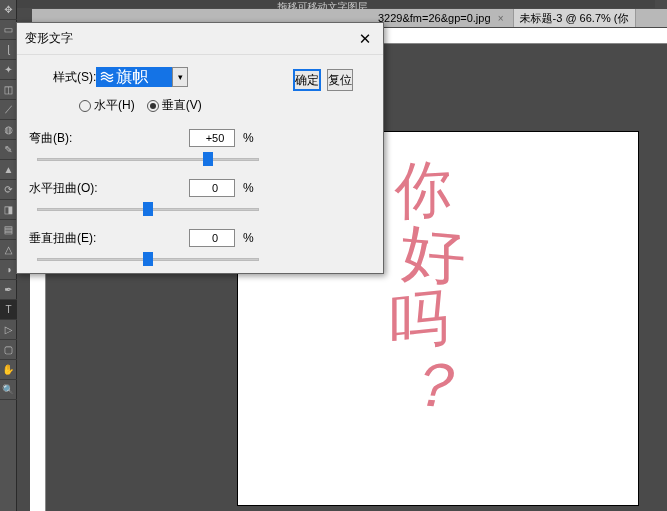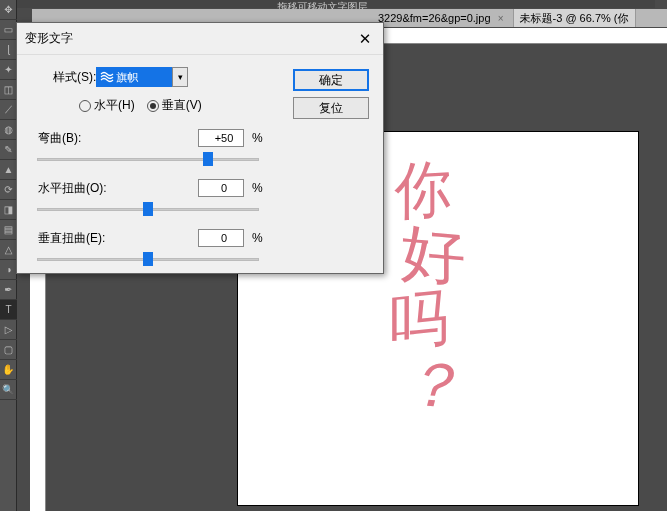--- a/index.html
+++ b/index.html
@@ -25,39 +25,39 @@
 .wc1 { transform: translateX(-4px) skewY(-3deg) scaleX(0.92); }
 .wc2 { transform: translateX(6px) skewY(5deg) scaleX(1.05); }
 .wc3 { transform: translateX(-8px) skewY(-6deg) scaleX(0.95); }
 .wc4 { transform: translateX(4px) skewY(4deg) scaleX(1.02); font-style: italic; }
 
 .dialog { position: absolute; top: 22px; left: 16px; width: 368px; height: 252px; background: #f0f0f0; border: 1px solid #666; box-shadow: 2px 2px 6px rgba(0,0,0,0.4); }
 .dialog-title { height: 32px; display: flex; align-items: center; justify-content: space-between; padding: 0 8px; font-size: 12px; border-bottom: 1px solid #ddd; }
 .dialog-close { width: 20px; height: 20px; display: flex; align-items: center; justify-content: center; font-size: 15px; cursor: pointer; }
 .dialog-body { position: relative; padding: 12px; font-size: 12px; }
 .style-row { display: flex; align-items: center; margin-left: 24px; margin-bottom: 10px; }
-.style-select { width: 76px; height: 20px; background: #1473e6; color: #fff; display: flex; align-items: center; padding: 0 4px; font-size: 11px; position: relative; }
+.style-select { width: 76px; height: 20px; background: #1473e6; color: #fff; display: flex; align-items: center; padding: 0 4px; font-size: 16px; position: relative; }
 .style-select .wave-icon { width: 14px; height: 14px; margin-right: 2px; display: inline-block; }
 .style-select .wave-icon svg { width: 14px; height: 14px; }
 .style-dd { width: 16px; height: 20px; border: 1px solid #888; background: #e8e8e8; display: flex; align-items: center; justify-content: center; font-size: 9px; }
 
 .orient-row { display: flex; gap: 12px; margin-left: 50px; margin-bottom: 14px; }
 .radio { display: flex; align-items: center; gap: 3px; }
 .radio-c { width: 12px; height: 12px; border: 1px solid #555; border-radius: 50%; display: flex; align-items: center; justify-content: center; }
 .radio-c.checked::after { content: ""; width: 6px; height: 6px; background: #333; border-radius: 50%; }
 
-.param-row { display: flex; align-items: center; margin-left: 9px; margin-bottom: 4px; height: 20px; }
+.param-row { display: flex; align-items: center; margin-left: 0; margin-bottom: 4px; height: 20px; }
 .param-label { width: 160px; }
 .param-input { width: 46px; height: 18px; border: 1px solid #888; background: #fff; text-align: center; font-size: 11px; padding-left: 6px; }
 .param-pct { margin-left: 8px; }
 .slider { position: relative; width: 222px; height: 14px; margin-left: 8px; margin-bottom: 12px; }
 .slider-track { position: absolute; top: 6px; left: 0; right: 0; height: 3px; background: #ccc; border: 1px solid #bbb; }
 .slider-thumb { position: absolute; top: 0; width: 10px; height: 14px; background: #1473e6; }
 
-.btn-col { position: absolute; top: 14px; right: 14px; width: 76px; display: flex; flex-direction: column; gap: 6px; }
+.btn-col { position: absolute; top: 14px; right: 14px; width: 76px; display: flex; flex-direction: row; gap: 6px; }
 .btn { height: 22px; border: 1px solid #888; background: #e8e8e8; font-size: 12px; display: flex; align-items: center; justify-content: center; cursor: pointer; }
 .btn.primary { border: 2px solid #1473e6; }
 </style>
 </head>
 <body>
 
 <div class="top-bar"><span>拖移可移动文字图层。</span></div>
 
 <div class="toolbar-left">
   <div class="tool">✥</div>

